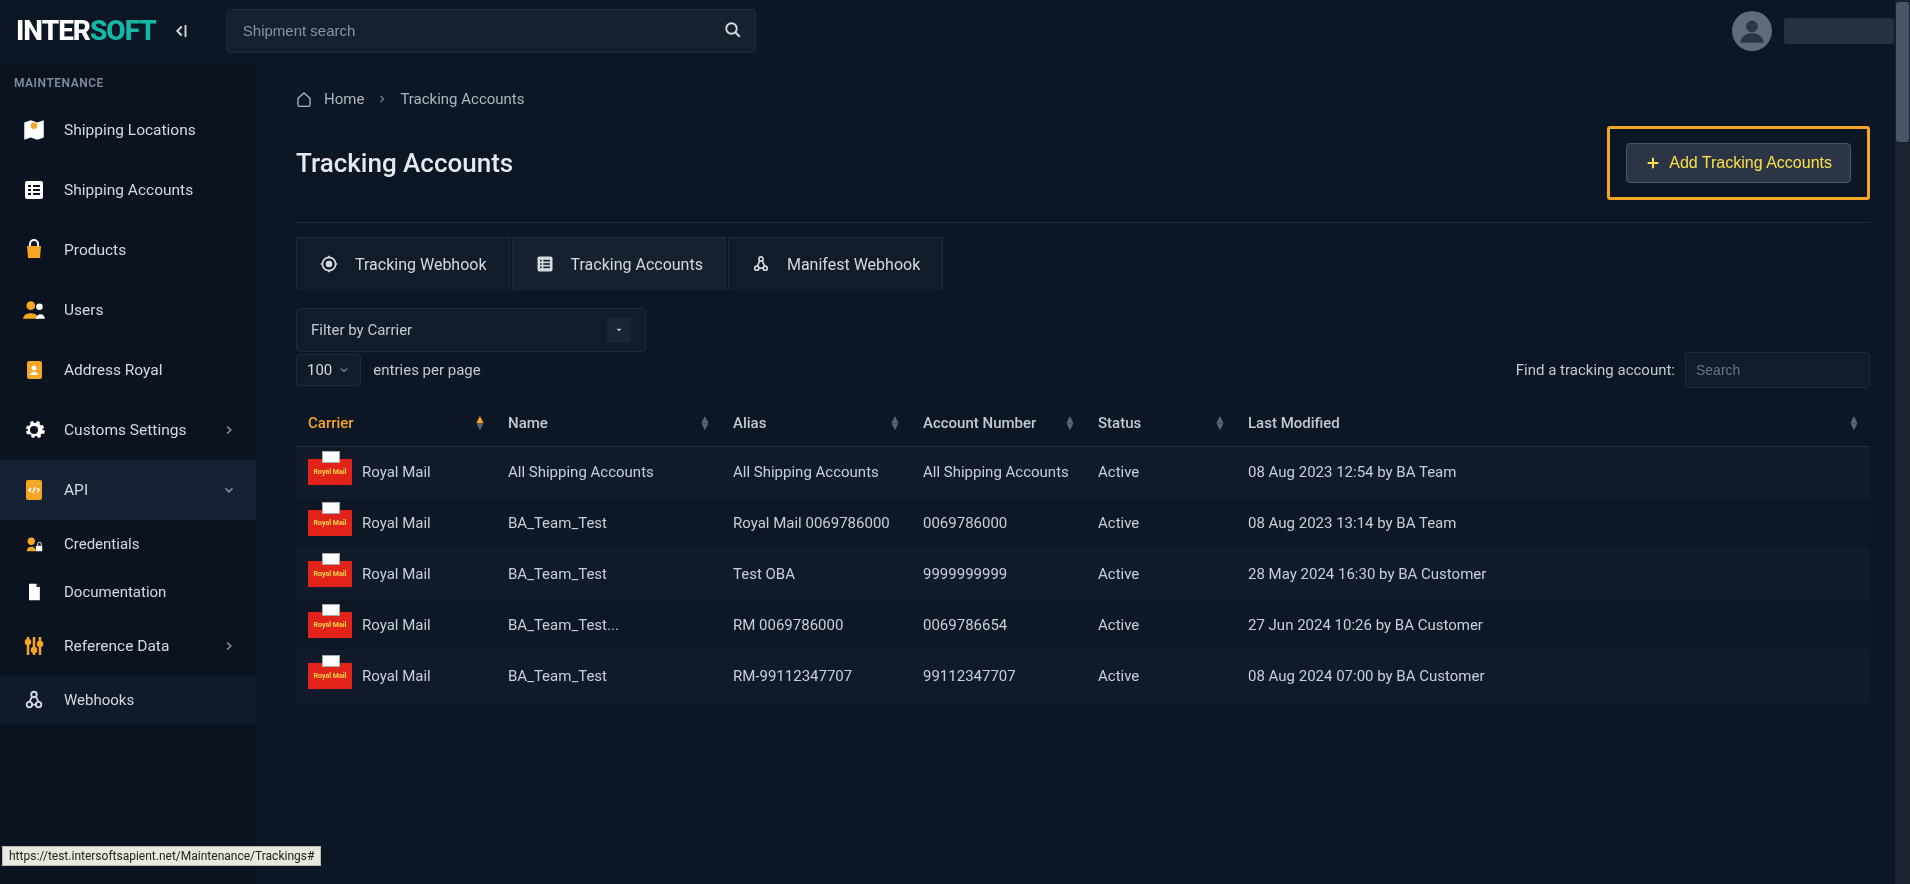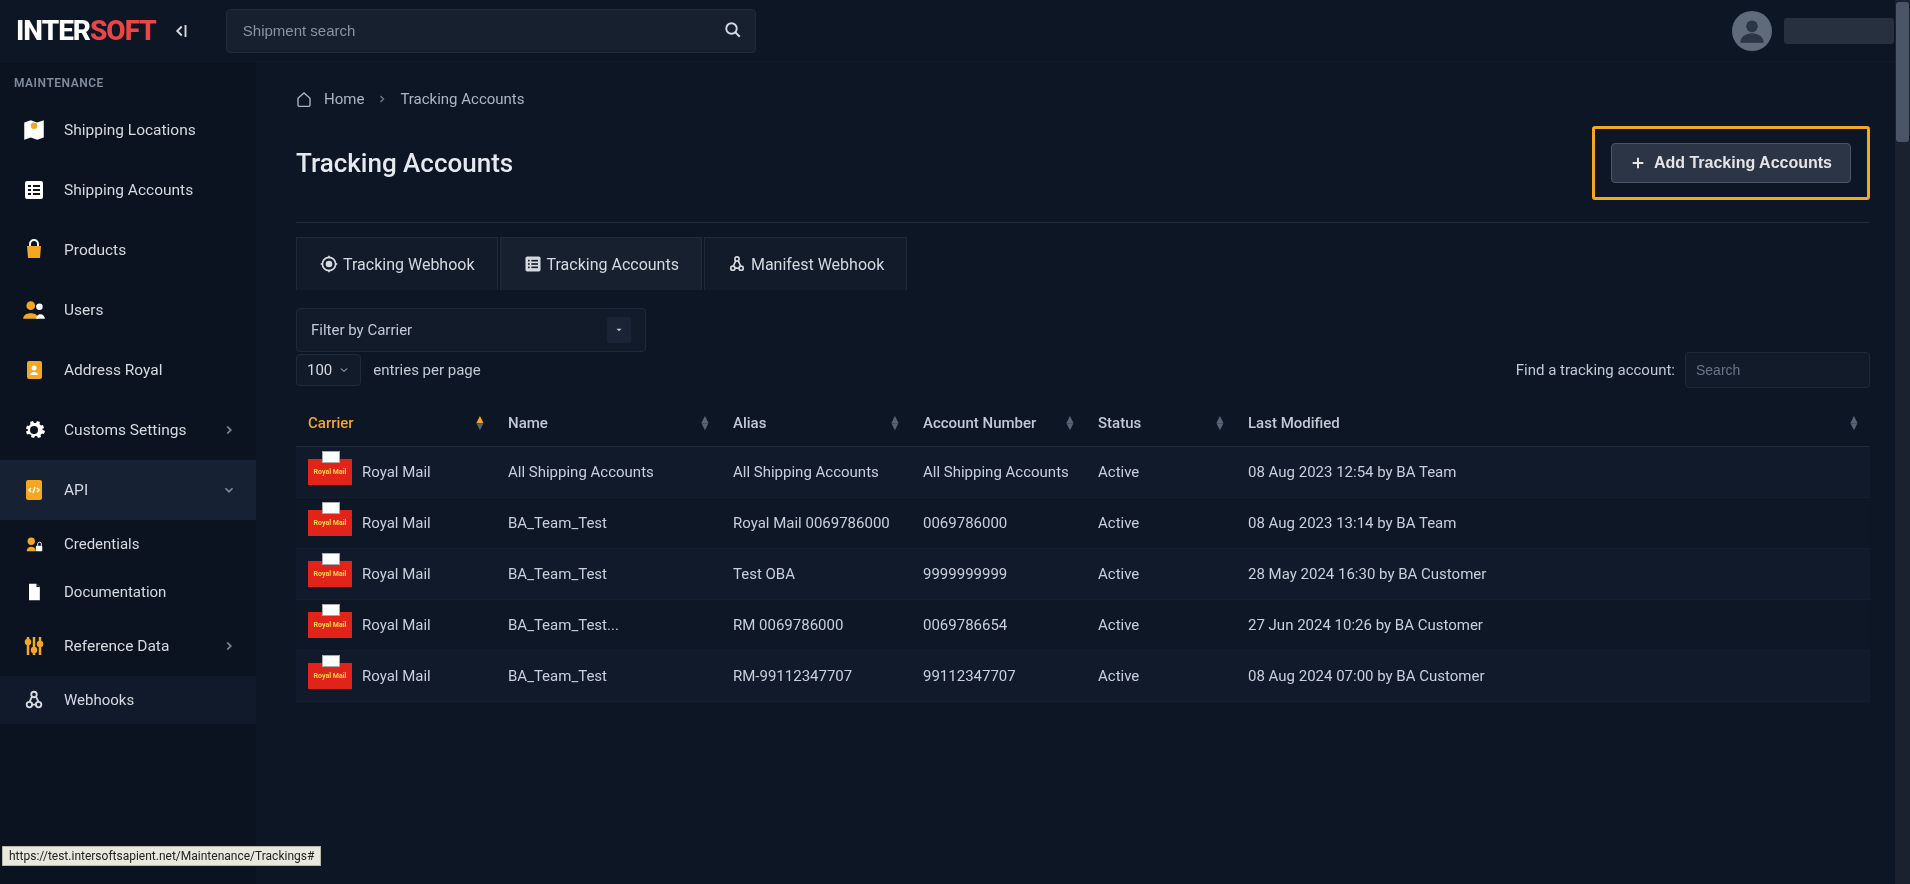--- a/index.html
+++ b/index.html
@@ -22,21 +22,21 @@
   padding: 0 16px;
   border-bottom: 1px solid rgba(255,255,255,0.02);
 }
 .logo {
   font-size: 28px;
   font-weight: 800;
   letter-spacing: -1px;
   color: #ffffff;
   margin-right: 10px;
 }
-.logo .orange { color: #ef4444; }
+.logo .orange { color: #14b8a6; }
 .collapse-btn {
   color: #d5d9e0;
   font-size: 18px;
   padding: 6px;
   cursor: pointer;
 }
 .search-wrap {
   margin-left: 30px;
   width: 530px;
   position: relative;
@@ -156,44 +156,43 @@
 }
 .add-btn-wrap {
   margin-left: auto;
   border: 3px solid #f5a623;
   border-radius: 3px;
   padding: 14px 16px;
 }
 .add-btn {
   background: #2b3545;
   border: 1px solid #4a5568;
-  color: #e5e5e5;
+  color: #fde047;
   padding: 10px 18px;
   font-size: 16px;
   border-radius: 4px;
   cursor: pointer;
   display: flex;
   align-items: center;
   gap: 8px;
-  font-weight: bold;
 }
 hr.divider {
   border: none;
   border-top: 1px solid #1f2a3a;
   margin-bottom: 14px;
 }
 .tabs {
   display: flex;
   gap: 2px;
   margin-bottom: 18px;
 }
 .tab {
   display: flex;
   align-items: center;
-  gap: 4px;
+  gap: 16px;
   padding: 16px 22px;
   background: #121b2a;
   border: 1px solid #1f2a3a;
   border-bottom: none;
   color: #d5d9e0;
   font-size: 16px;
   cursor: pointer;
 }
 .tab.active {
   background: #16202f;

